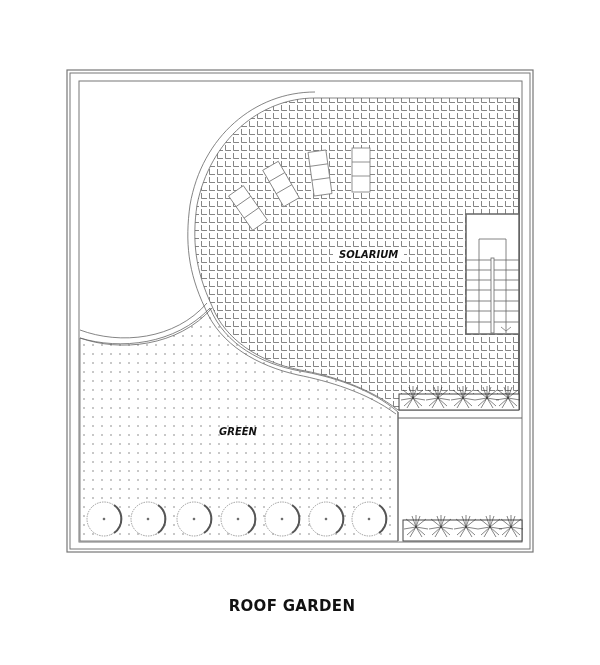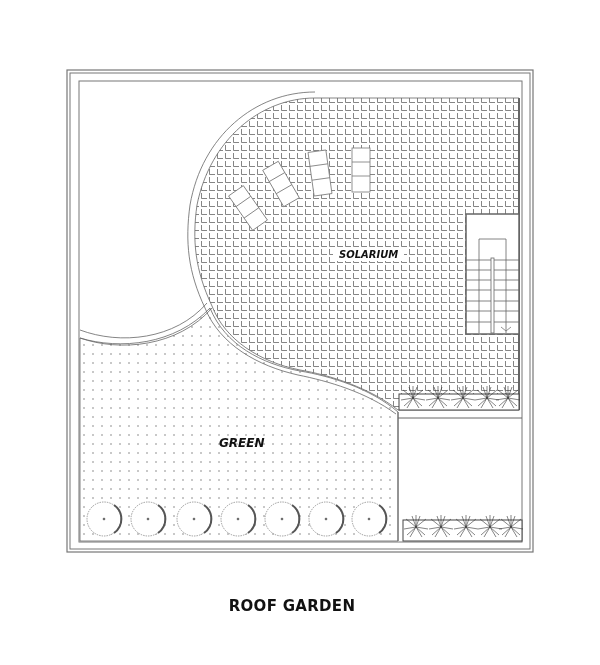--- a/index.html
+++ b/index.html
@@ -1,20 +1,20 @@
 <!DOCTYPE html>
 <html><head>
 <meta charset="utf-8">
 <style>
   html, body { margin: 0; padding: 0; background: #ffffff; }
   body { width: 600px; height: 665px; position: relative; overflow: hidden; font-family: "DejaVu Sans", sans-serif; }
   svg.plan { position: absolute; left: 0; top: 0; }
   .area-label { position: absolute; font-family: "DejaVu Sans", sans-serif; font-weight: bold; color: #111; background: #fff; white-space: nowrap; font-style: italic; }
   .lbl-solarium { left: 333px; top: 248px; font-size: 10px; padding: 1px 6px; }
-  .lbl-green { left: 216px; top: 435px; font-size: 12px; padding: 1px 3px; background: transparent; }
+  .lbl-green { left: 216px; top: 425px; font-size: 10px; padding: 1px 3px; background: transparent; }
   .drawing-title { position: absolute; left: 0; width: 584px; top: 597px; text-align: center; font-family: "DejaVu Sans", sans-serif; font-weight: bold; font-size: 15px; color: #111; letter-spacing: 0.3px; }
 </style>
 </head>
 <body>
 
 <svg class="plan" width="600" height="665" viewBox="0 0 600 665" xmlns="http://www.w3.org/2000/svg">
   <defs>
     <pattern id="tile" x="0" y="0" width="8" height="8" patternUnits="userSpaceOnUse">
       <path d="M1.5 1 V6.5 H7" fill="none" stroke="#666" stroke-width="0.8"></path>
     </pattern>

